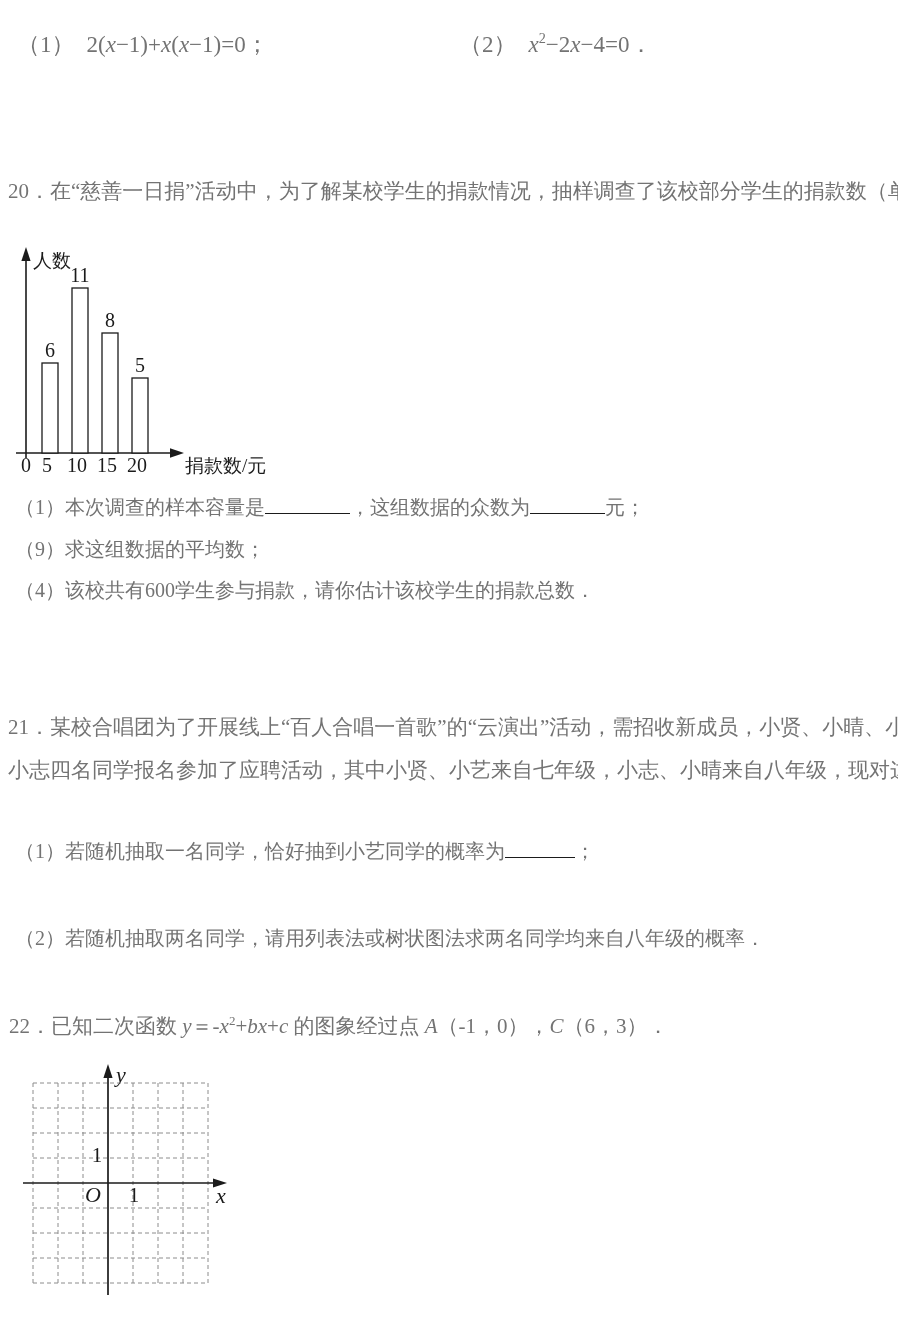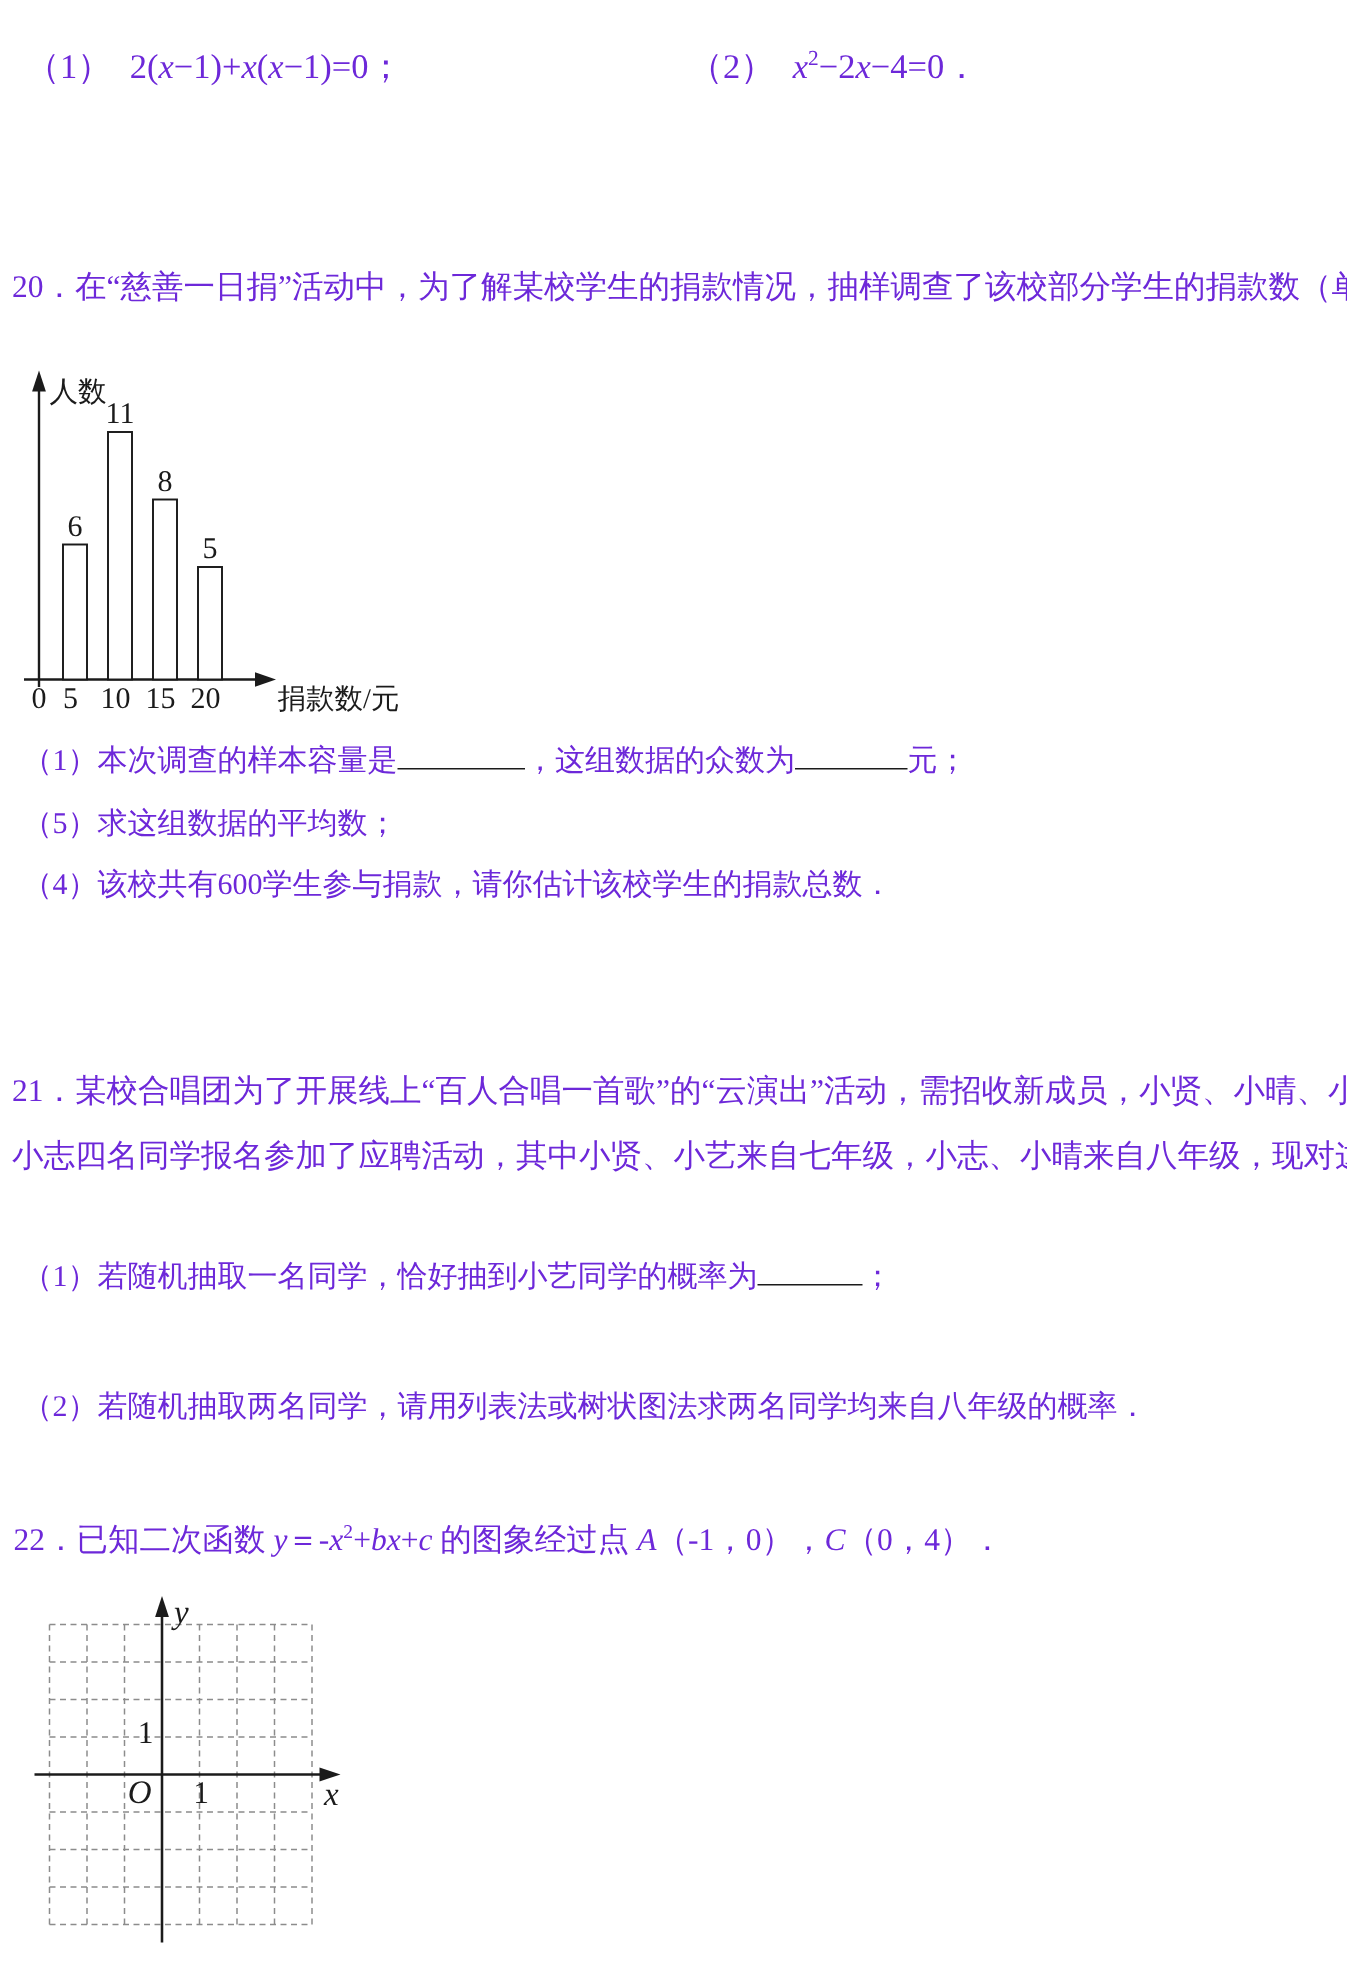--- a/index.html
+++ b/index.html
@@ -1,17 +1,17 @@
 <!DOCTYPE html>
 <html><head>
 <meta charset="utf-8">
 <style>
   html,body{margin:0;padding:0;background:#ffffff;}
   .page{position:relative;width:898px;height:1324px;background:#ffffff;
-        font-family:"Liberation Serif",serif;color:#6d28d9;overflow:hidden;}
+        font-family:"Liberation Serif",serif;color:#737373;overflow:hidden;}
   .abs{position:absolute;}
   .para{width:882px;font-size:21px;}
   .pline{white-space:nowrap;}
   .just{text-align:justify;text-align-last:justify;}
   .item{font-size:20px;white-space:nowrap;line-height:30px;}
   .eq{font-size:23px;white-space:nowrap;}
   .eq i, .mline i{font-family:"Liberation Serif",serif;}
   .eqlabel{margin-right:12px;}
   sup{font-size:62%;line-height:0;}
   .blank{display:inline-block;height:4px;border-bottom:1.5px solid #1b1b1b;vertical-align:baseline;}
@@ -53,35 +53,35 @@
       <text x="96" y="81" font-size="20" text-anchor="middle" fill="#1b1b1b">8</text>
       <text x="93" y="226" font-size="20" text-anchor="middle" fill="#1b1b1b">15</text>
       <rect x="118" y="132" width="16" height="75" fill="#ffffff" stroke="#1b1b1b" stroke-width="1.3"></rect>
       <text x="126" y="126" font-size="20" text-anchor="middle" fill="#1b1b1b">5</text>
       <text x="123" y="226" font-size="20" text-anchor="middle" fill="#1b1b1b">20</text>
     </svg>
 
   <div class="abs item" style="left:15px;top:492px;">
     <span>（1）本次调查的样本容量是</span><span class="blank b85"></span><span>，这组数据的众数为</span><span class="blank b75"></span><span>元；</span>
   </div>
-  <div class="abs item" style="left:15px;top:534px;">（5）求这组数据的平均数；</div>
+  <div class="abs item" style="left:15px;top:534px;">（9）求这组数据的平均数；</div>
   <div class="abs item" style="left:15px;top:575px;">（4）该校共有600学生参与捐款，请你估计该校学生的捐款总数．</div>
 
   <div class="abs para" style="left:8px;top:706px;line-height:43px;">
     <div class="pline just">21．某校合唱团为了开展线上“百人合唱一首歌”的“云演出”活动，需招收新成员，小贤、小晴、小艺、</div>
     <div class="pline just">小志四名同学报名参加了应聘活动，其中小贤、小艺来自七年级，小志、小晴来自八年级，现对这四</div>
   </div>
 
   <div class="abs item" style="left:15px;top:836px;">
     <span>（1）若随机抽取一名同学，恰好抽到小艺同学的概率为</span><span class="blank b70"></span><span>；</span>
   </div>
   <div class="abs item" style="left:15px;top:882px;margin-top:41px;">（2）若随机抽取两名同学，请用列表法或树状图法求两名同学均来自八年级的概率．</div>
 
   <div class="abs mline" style="left:9px;top:1012px;">
-    <span>22．已知二次函数 </span><i>y</i><span>＝-</span><i>x</i><sup>2</sup><span>+</span><i>bx</i><span>+</span><i>c</i><span> 的图象经过点 </span><i>A</i><span>（-1，0），</span><i>C</i><span>（0，4）．</span>
+    <span>22．已知二次函数 </span><i>y</i><span>＝-</span><i>x</i><sup>2</sup><span>+</span><i>bx</i><span>+</span><i>c</i><span> 的图象经过点 </span><i>A</i><span>（-1，0），</span><i>C</i><span>（6，3）．</span>
   </div>
 
   <svg class="abs" id="coord-grid" style="left:20px;top:1062px;" width="215" height="242" viewBox="0 0 215 242">
       <line x1="13" y1="21" x2="13" y2="221" stroke="#8c8c8c" stroke-width="1" stroke-dasharray="4 3"></line>
       <line x1="38" y1="21" x2="38" y2="221" stroke="#8c8c8c" stroke-width="1" stroke-dasharray="4 3"></line>
       <line x1="63" y1="21" x2="63" y2="221" stroke="#8c8c8c" stroke-width="1" stroke-dasharray="4 3"></line>
       <line x1="113" y1="21" x2="113" y2="221" stroke="#8c8c8c" stroke-width="1" stroke-dasharray="4 3"></line>
       <line x1="138" y1="21" x2="138" y2="221" stroke="#8c8c8c" stroke-width="1" stroke-dasharray="4 3"></line>
       <line x1="163" y1="21" x2="163" y2="221" stroke="#8c8c8c" stroke-width="1" stroke-dasharray="4 3"></line>
       <line x1="188" y1="21" x2="188" y2="221" stroke="#8c8c8c" stroke-width="1" stroke-dasharray="4 3"></line>

